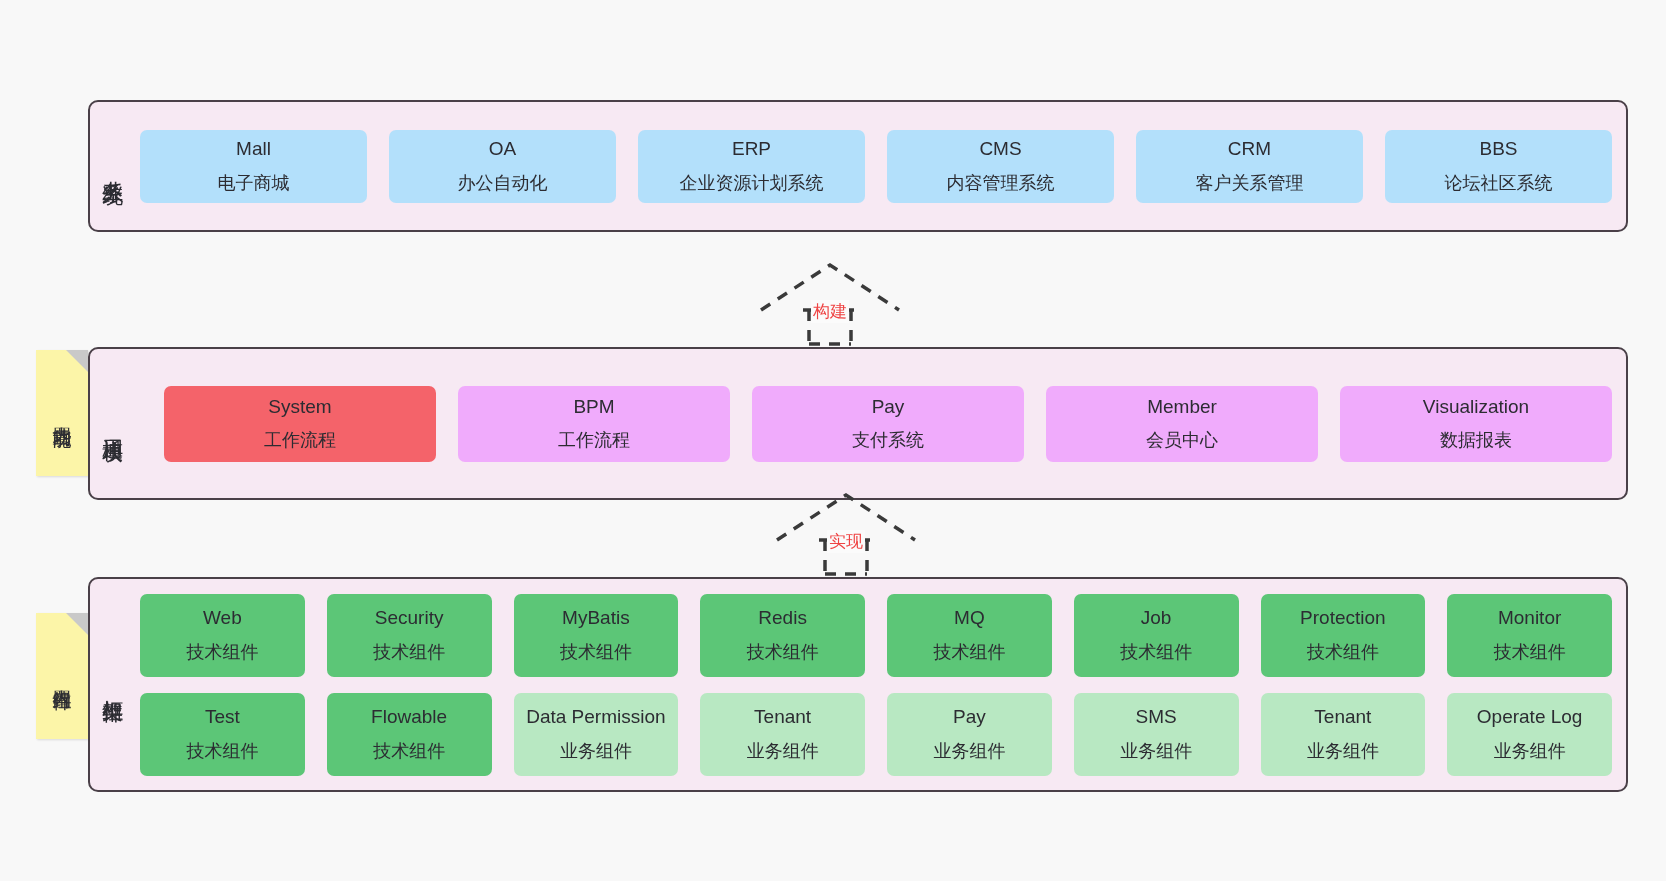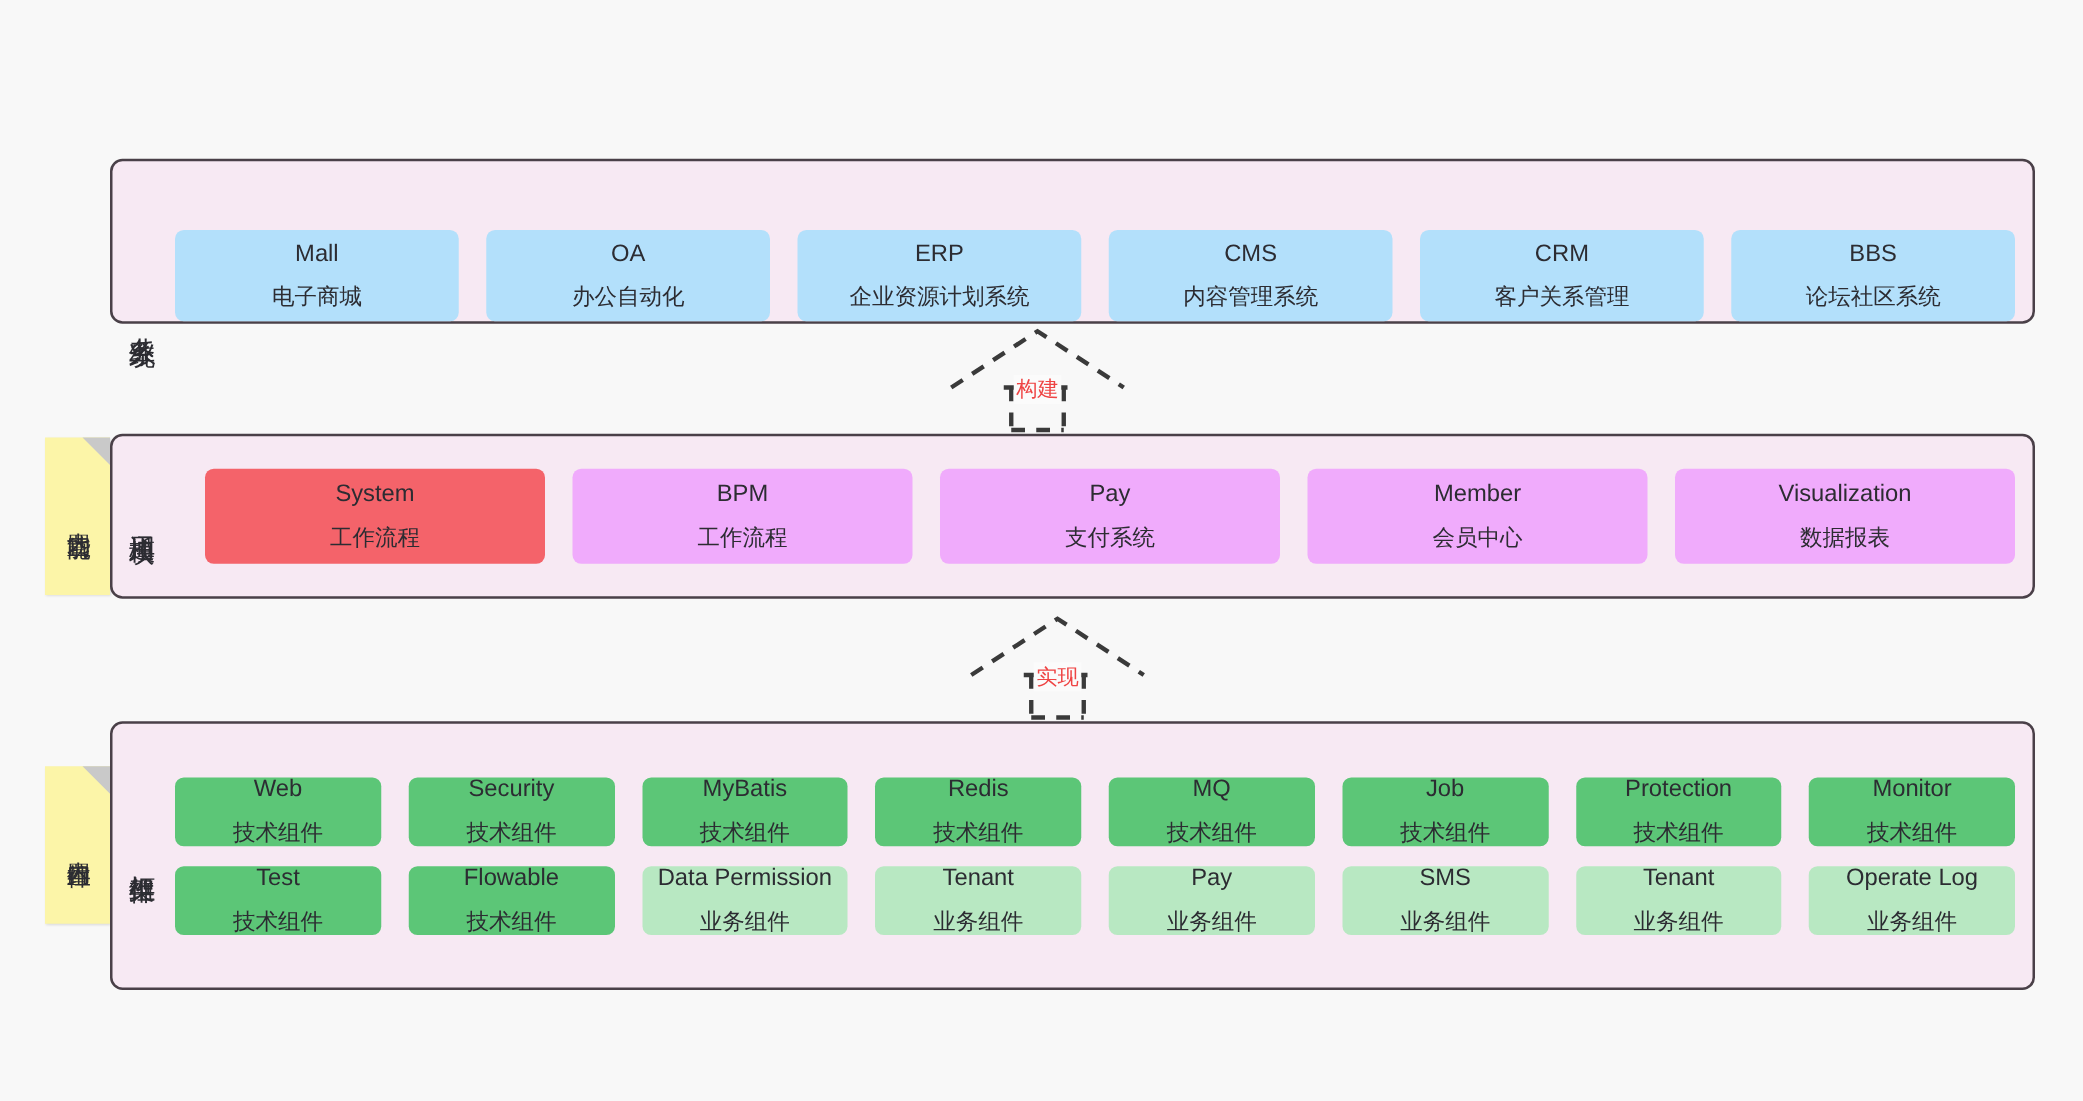--- a/index.html
+++ b/index.html
@@ -73,27 +73,27 @@
   .card .t2 { font-size: 18px; margin-top: 12px; }
 
   
   .c-blue       { background: #b3e0fb; }
   .c-red        { background: #f4636a; }
   .c-pink       { background: #f0abfc; }
   .c-green      { background: #5cc677; }
   .c-lightgreen { background: #b8e8c2; }
 
   
-  #layer-business  { left: 88px;  top: 127px; width: 1540px; height: 132px; align-items: flex-end; }
-  #layer-common    { left: 88px;  top: 347px; width: 1540px; height: 132px; gap: 24px; }
+  #layer-business  { left: 88px;  top: 100px; width: 1540px; height: 132px; }
+  #layer-common    { left: 88px;  top: 347px; width: 1540px; height: 153px; gap: 24px; }
   #layer-framework { left: 88px;  top: 577px; width: 1540px; height: 215px; }
 
   #layer-business  .card { height: 73px; }
   #layer-common    .card { height: 76px; }
-  #layer-framework .card { height: 55px; }
+  #layer-framework .card { height: 83px; }
 
   
   .sticky {
     position: absolute;
     width: 52px;
     height: 126px;
     background: #fcf5a8;
     box-shadow: 1px 1px 2px rgba(0,0,0,0.12);
   }
   .sticky .fold {

